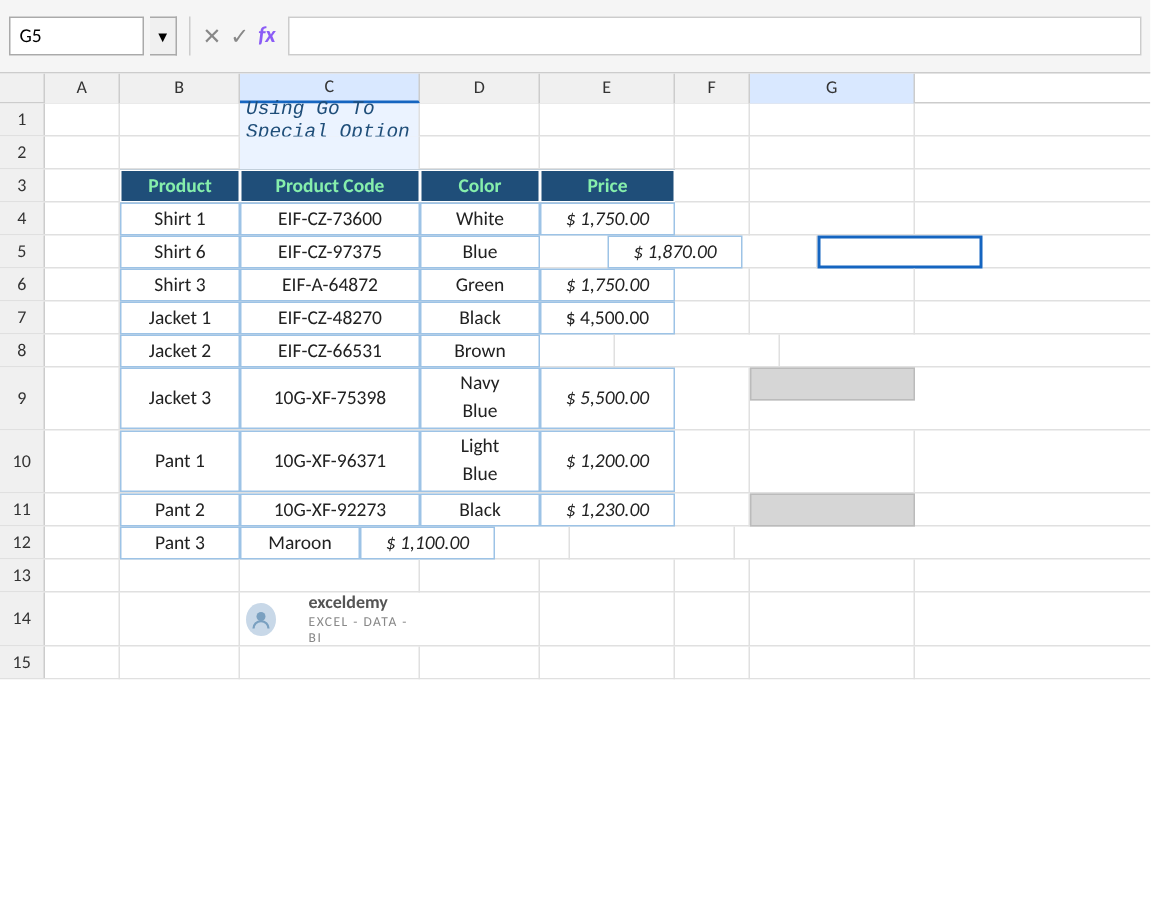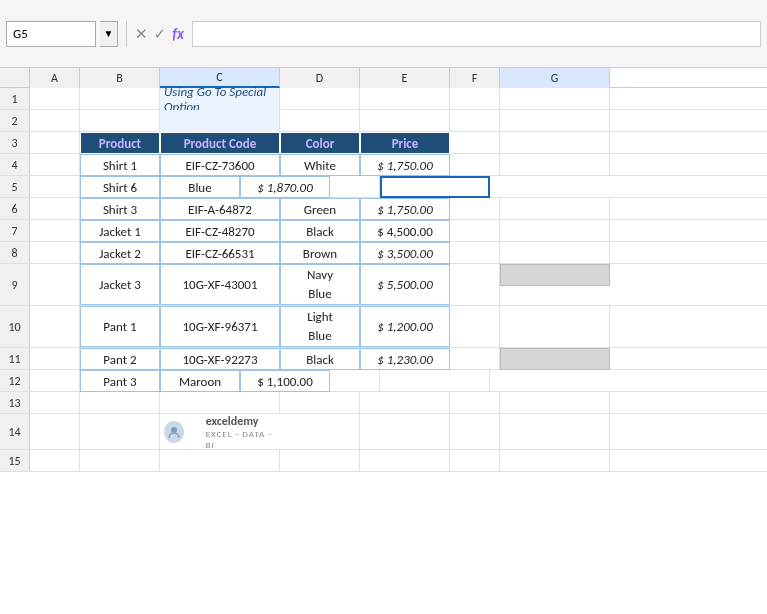--- a/index.html
+++ b/index.html
@@ -9,21 +9,21 @@
       background: #fff;
       width: 767px;
       height: 614px;
       overflow: hidden;
     }
 
     
     .formula-bar {
       display: flex;
       align-items: center;
-      height: 68px;
+      height: 49px;
       border-bottom: 1px solid #ccc;
       background: #f5f5f5;
       padding: 0 6px;
       gap: 4px;
     }
     .name-box {
       width: 90px;
       height: 26px;
       border: 1px solid #aaa;
       background: #fff;
@@ -134,21 +134,21 @@
       color: #222;
       min-height: 22px;
     }
     .cell.selected-col {
       background: #ebf3ff;
     }
 
     
     .table-header-cell {
       background: #1f4e79;
-      color: #c4b5fd;
+      color: #86efac;
       font-weight: bold;
       border: 1px solid #fff;
       text-align: center;
       justify-content: center;
     }
     .table-data-cell {
       border: 1px solid #9dc3e6;
       text-align: right;
       justify-content: center;
     }
@@ -189,21 +189,21 @@
     .w-a { width: 50px; min-width: 50px; }
     .w-b { width: 80px; min-width: 80px; }
     .w-c { width: 120px; min-width: 120px; }
     .w-d { width: 80px; min-width: 80px; }
     .w-e { width: 90px; min-width: 90px; }
     .w-f { width: 50px; min-width: 50px; }
     .w-g { width: 110px; min-width: 110px; }
 
     .row-h-normal { min-height: 22px; height: 22px; }
     .row-h-tall { min-height: 42px; height: 42px; }
-    .italic-blue { color: #1f4e79; font-style: italic; }
+    .italic-blue { color: #1f4e79; font-style: italic; font-family: Liberation Mono, monospace; }
 
     .col-header-g-selected {
       background: #d9e8ff;
     }
   </style>
 </head>
 <body>
 
 <div class="formula-bar">
   <div class="name-box">
@@ -277,22 +277,23 @@
     <div class="cell w-d table-data-cell">White</div>
     <div class="cell w-e table-data-cell" style="font-style:italic;">$ 1,750.00</div>
     <div class="cell w-f"></div>
     <div class="cell w-g"></div>
   </div>
 
   <div class="grid-row row-h-normal">
     <div class="row-num">5</div>
     <div class="cell w-a"></div>
     <div class="cell w-b table-data-cell">Shirt 6</div>
+    <div class="cell w-c table-data-cell">EIF-CZ-97375</div>
     <div class="cell w-d table-data-cell">Blue</div>
-    <div class="cell w-e table-data-cell" style="font-style:italic;">$ 1,870.00</div>
+    <div class="cell w-e table-data-cell" style="font-style:italic;margin-left:45px;">$ 1,870.00</div>
     <div class="cell w-f"></div>
     <div class="cell w-g active-right-cell"></div>
   </div>
 
   <div class="grid-row row-h-normal">
     <div class="row-num">6</div>
     <div class="cell w-a"></div>
     <div class="cell w-b table-data-cell">Shirt 3</div>
     <div class="cell w-c table-data-cell">EIF-A-64872</div>
     <div class="cell w-d table-data-cell">Green</div>
@@ -311,30 +312,29 @@
     <div class="cell w-f"></div>
     <div class="cell w-g"></div>
   </div>
 
   <div class="grid-row row-h-normal">
     <div class="row-num">8</div>
     <div class="cell w-a"></div>
     <div class="cell w-b table-data-cell">Jacket 2</div>
     <div class="cell w-c table-data-cell">EIF-CZ-66531</div>
     <div class="cell w-d table-data-cell">Brown</div>
-    <div class="cell w-e table-data-cell" style="font-style:italic;">$ 3,500.00</div>
     <div class="cell w-f"></div>
     <div class="cell w-g"></div>
   </div>
 
   <div class="grid-row row-h-tall">
     <div class="row-num">9</div>
     <div class="cell w-a"></div>
     <div class="cell w-b table-data-cell">Jacket 3</div>
-    <div class="cell w-c table-data-cell">10G-XF-43001</div>
+    <div class="cell w-c table-data-cell">10G-XF-75398</div>
     <div class="cell w-d table-data-cell" style="text-align:center; line-height:1.4; white-space:pre-line;">Navy
 Blue</div>
     <div class="cell w-e table-data-cell" style="font-style:italic;">$ 5,500.00</div>
     <div class="cell w-f"></div>
     <div class="cell w-g gray-box"></div>
   </div>
 
   <div class="grid-row row-h-tall">
     <div class="row-num">10</div>
     <div class="cell w-a"></div>
@@ -356,21 +356,21 @@
     <div class="cell w-e table-data-cell" style="font-style:italic;">$ 1,230.00</div>
     <div class="cell w-f"></div>
     <div class="cell w-g gray-box"></div>
   </div>
 
   <div class="grid-row row-h-normal">
     <div class="row-num">12</div>
     <div class="cell w-a"></div>
     <div class="cell w-b table-data-cell">Pant 3</div>
     <div class="cell w-d table-data-cell">Maroon</div>
-    <div class="cell w-e table-data-cell" style="">$ 1,100.00</div>
+    <div class="cell w-e table-data-cell" style="font-style:italic;">$ 1,100.00</div>
     <div class="cell w-f"></div>
     <div class="cell w-g"></div>
   </div>
 
   <div class="grid-row row-h-normal">
     <div class="row-num">13</div>
     <div class="cell w-a"></div>
     <div class="cell w-b"></div>
     <div class="cell w-c"></div>
     <div class="cell w-d"></div>

